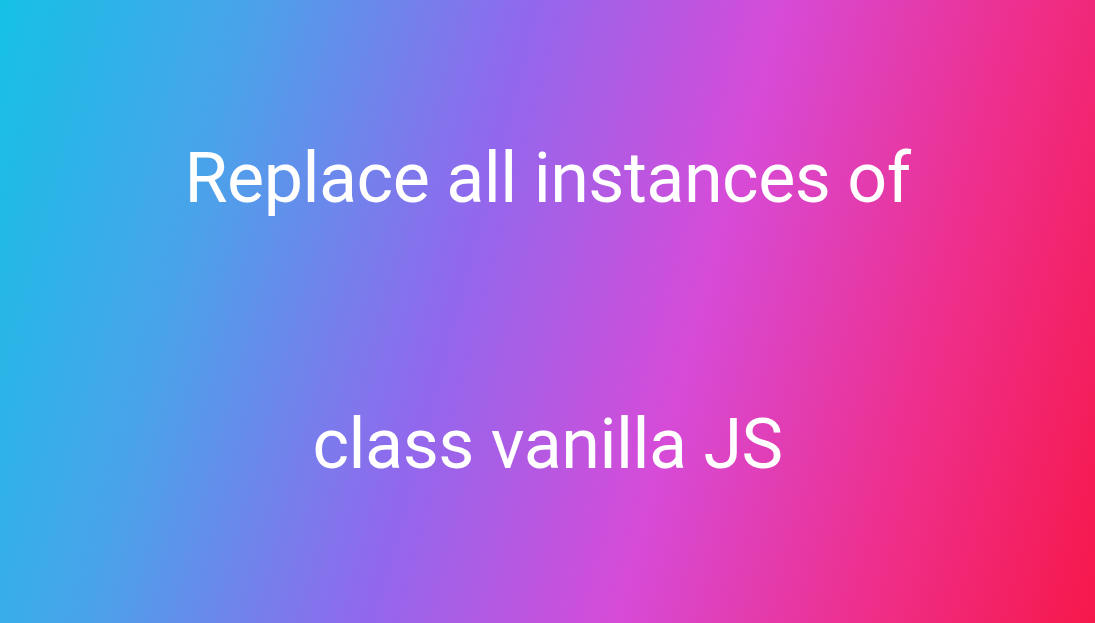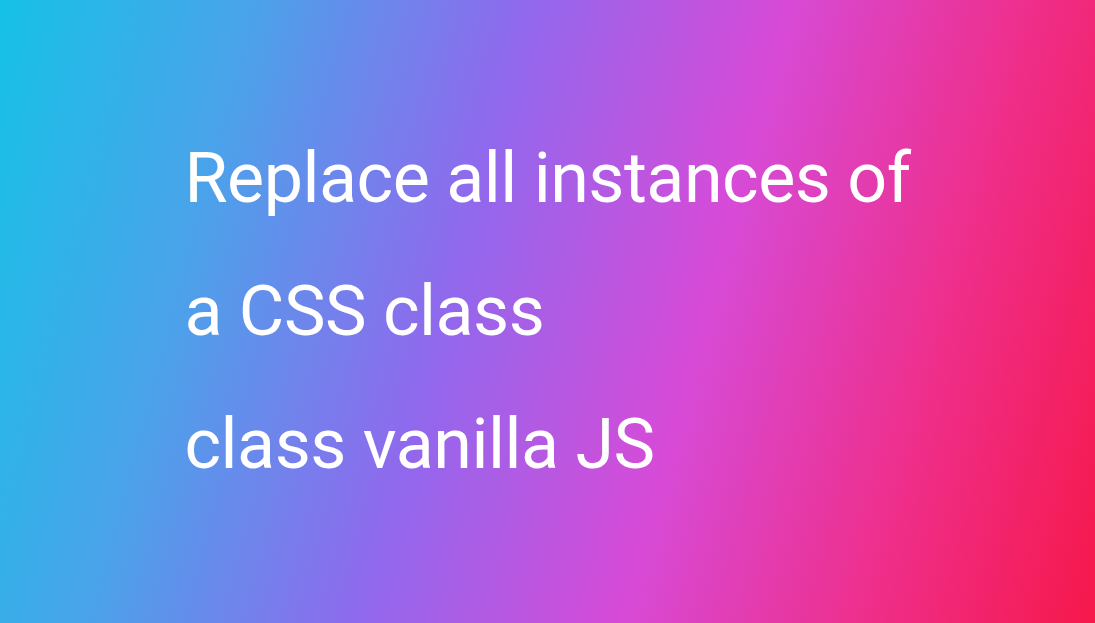--- a/index.html
+++ b/index.html
@@ -18,27 +18,28 @@
       height: 100%;
       background: linear-gradient(105deg, #15c1e6 0%, #4aa3ea 20%, #9168ed 42%, #d64bd8 62%, #ef2e8a 82%, #f6184a 100%);
       display: flex;
       align-items: center;
       justify-content: center;
     }
     .headline {
       color: #ffffff;
       font-size: 70px;
       font-weight: 400;
+      text-align: center;
       line-height: 1.9;
       letter-spacing: -0.5px;
       padding: 0 60px;
     }
   </style>
 </head>
 <body>
 
 <div class="hero">
   <h1 class="headline">
     <span>Replace all instances of</span><br>
-    <span>a CSS class</span><br>
+    <br>
     <span>class vanilla JS</span>
   </h1>
 </div>
 
 </body></html>

